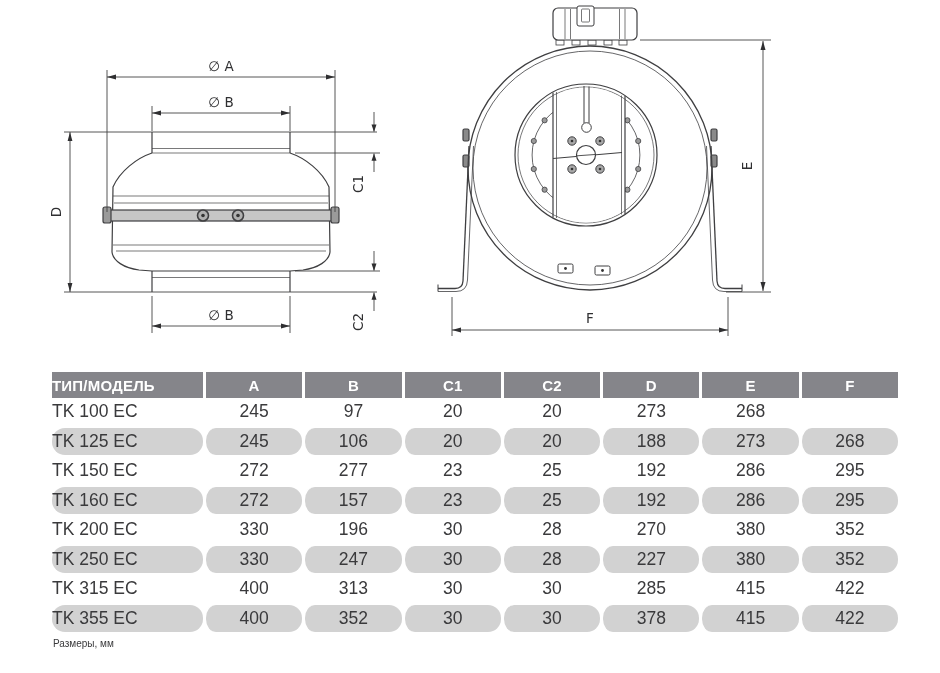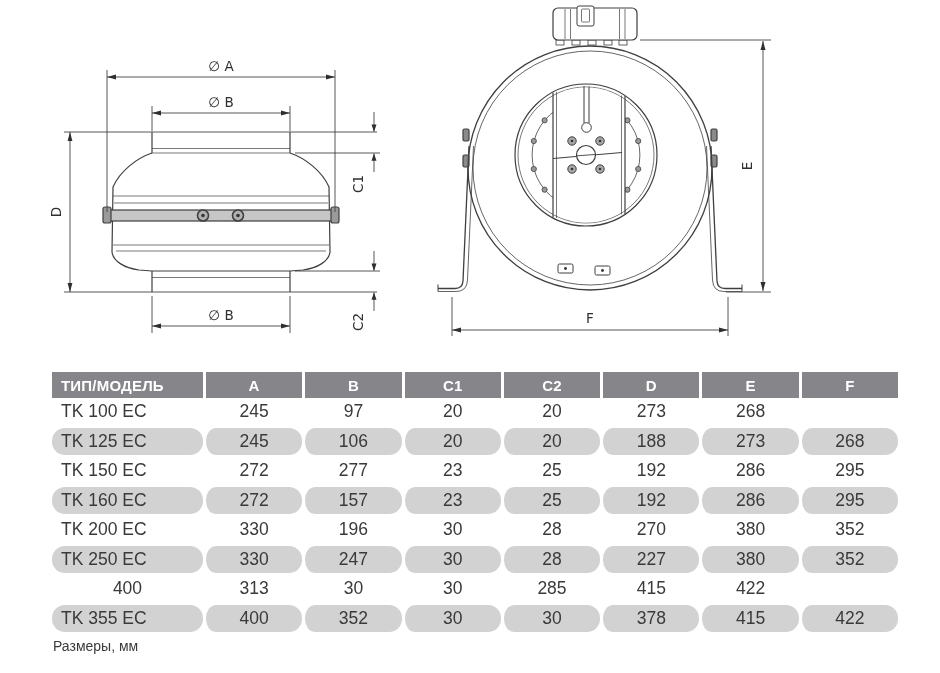--- a/index.html
+++ b/index.html
@@ -13,24 +13,24 @@
           font-family:"Liberation Sans","DejaVu Sans",sans-serif;}
   svg.drawing{position:absolute;left:0;top:0;}
   svg.drawing text{font-family:"DejaVu Sans","Liberation Sans",sans-serif;font-size:13.5px;fill:#2f2f31;}
 
   .dims-table{position:absolute;left:52px;top:372px;width:846px;}
   .t-row{display:grid;grid-template-columns:151px repeat(7,1fr);}
   .t-row + .t-row{margin-top:2.5px;}
   .cell{display:flex;align-items:center;justify-content:center;height:27px;
         font-size:17.5px;color:var(--ink);background:#fff;box-sizing:border-box;}
   .t-row > .cell:not(:first-child){border-left:3px solid #fff;}
-  .cell.model{justify-content:flex-start;padding-left:9px;}
+  .cell.model{justify-content:flex-start;}
   .t-head .cell{background:var(--header-bg);color:#fff;font-weight:bold;font-size:15px;height:26px;letter-spacing:.2px;}
   .t-row.stripe .cell{background:var(--stripe-bg);border-radius:13px;}
-  .caption{position:absolute;left:53px;top:638px;font-size:14px;color:var(--ink);}
+  .caption{position:absolute;left:53px;top:638px;font-size:10px;color:var(--ink);}
 </style>
 </head>
 <body>
 
 <div class="canvas">
 
   <svg class="drawing" width="940" height="360" viewBox="0 0 940 360">
     <defs>
       <clipPath id="inletClip">
           <circle cx="586" cy="155" r="67.5"></circle>
@@ -286,20 +286,21 @@
       <div class="cell model">TK 250 EC</div>
       <div class="cell">330</div>
       <div class="cell">247</div>
       <div class="cell">30</div>
       <div class="cell">28</div>
       <div class="cell">227</div>
       <div class="cell">380</div>
       <div class="cell">352</div>
     </div>
         <div class="t-row">
+      <div class="cell model">TK 315 EC</div>
       <div class="cell">400</div>
       <div class="cell">313</div>
       <div class="cell">30</div>
       <div class="cell">30</div>
       <div class="cell">285</div>
       <div class="cell">415</div>
       <div class="cell">422</div>
     </div>
         <div class="t-row stripe">
       <div class="cell model">TK 355 EC</div>

